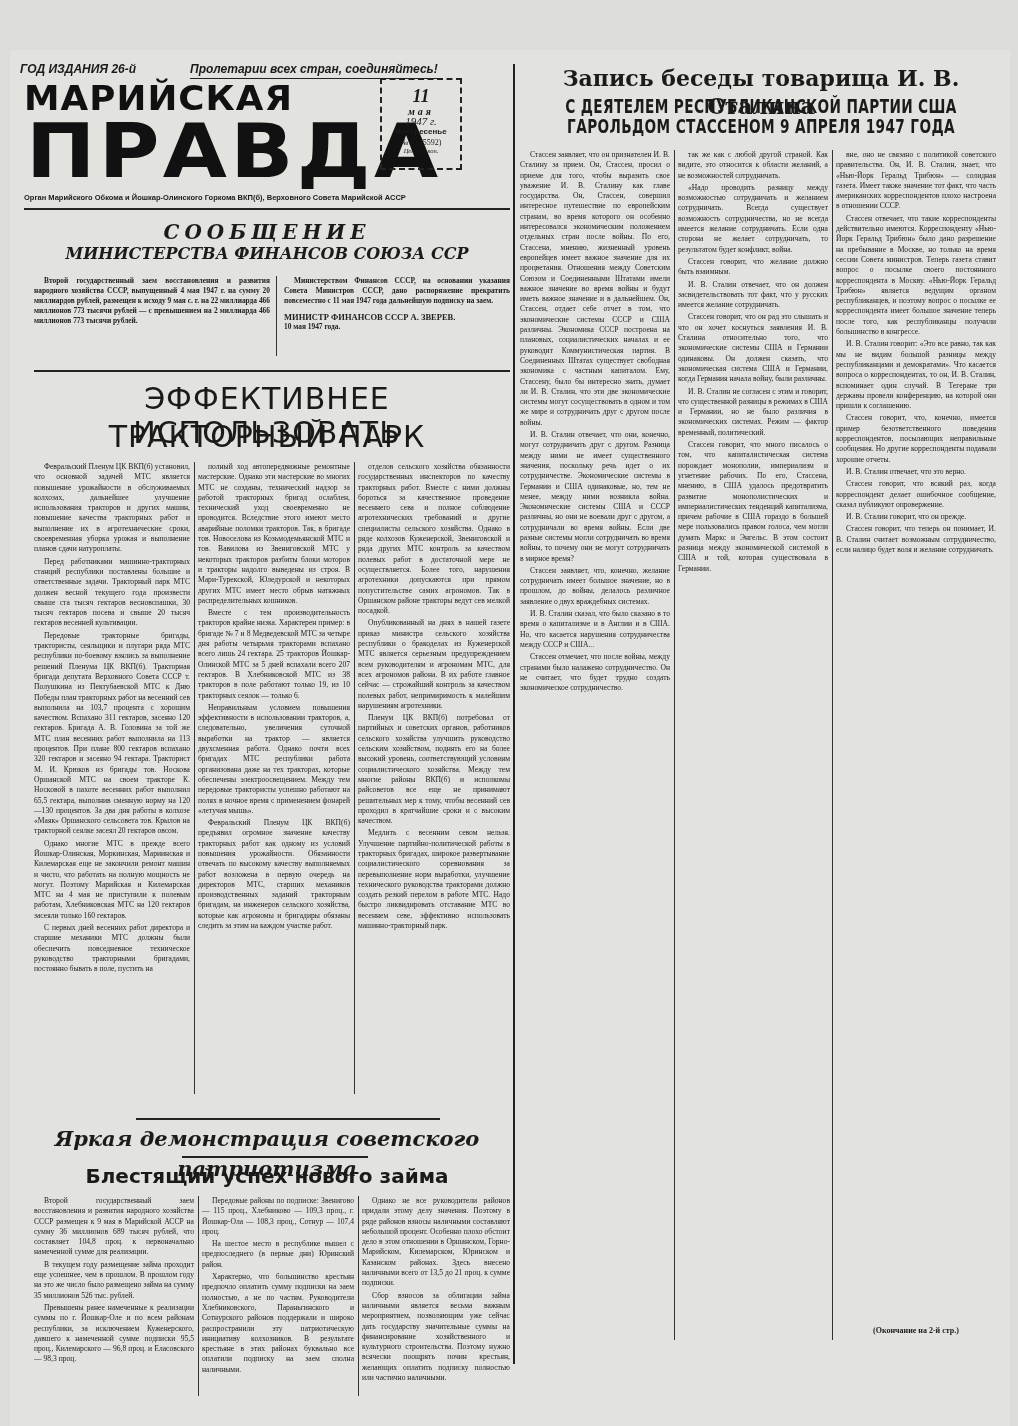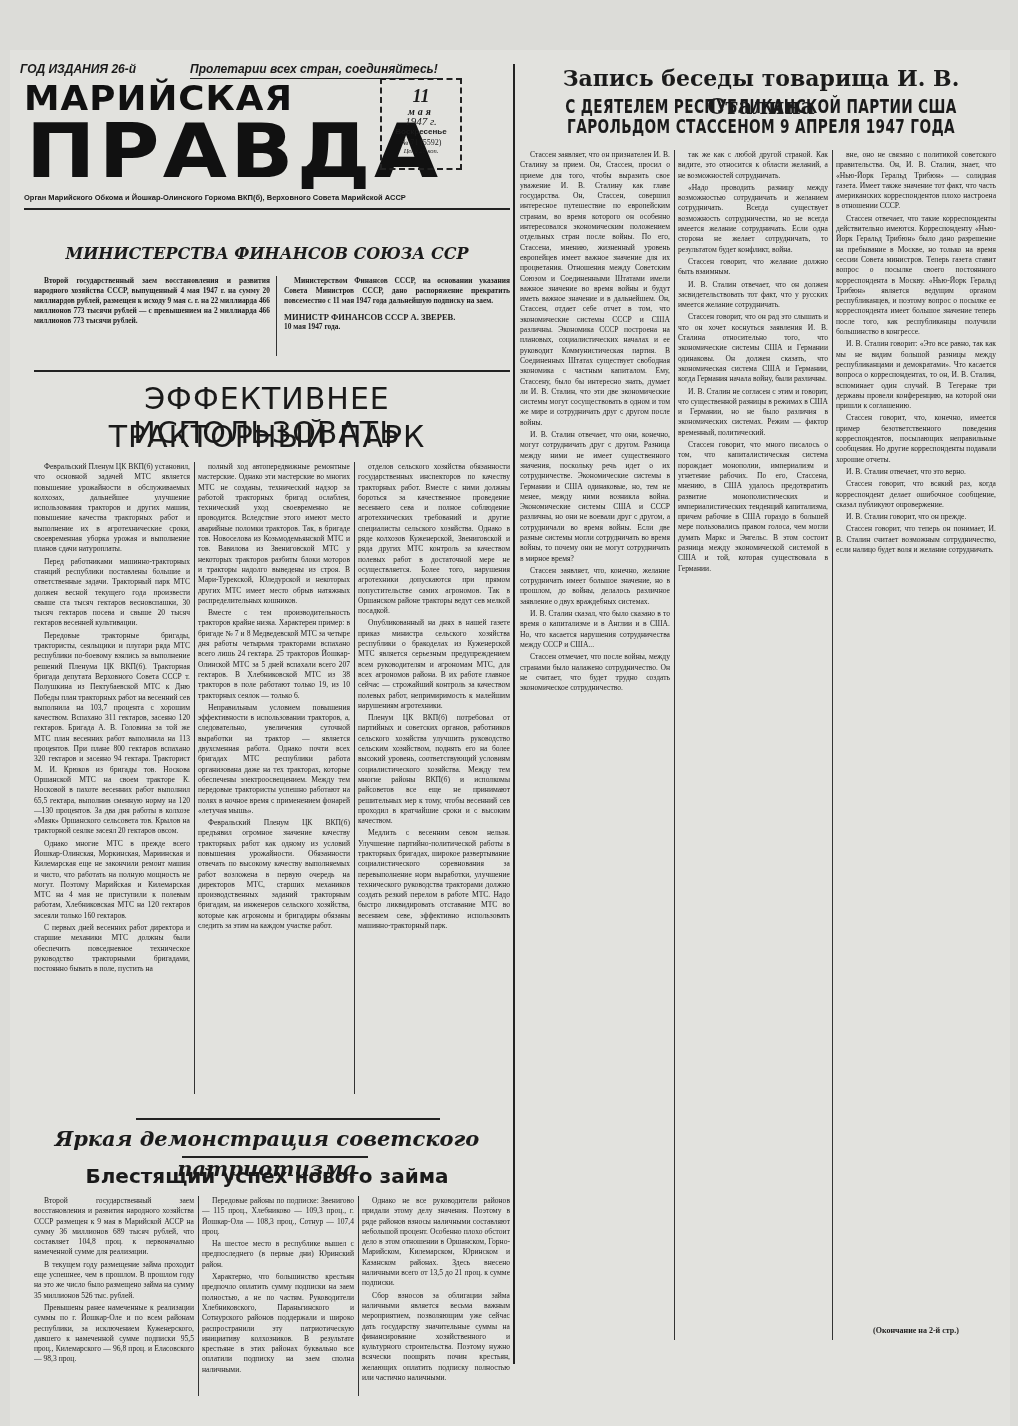--- a/index.html
+++ b/index.html
@@ -34,20 +34,21 @@
     <div style="font-size:10px;font-weight:bold;font-style:italic;letter-spacing:3px;line-height:11px;">мая</div>
     <div style="font-size:11px;font-style:italic;line-height:9px;">1947 г.</div>
     <div style="font-size:8px;font-weight:bold;font-family:'Liberation Sans',sans-serif;line-height:12px;">Воскресенье</div>
     <div style="font-size:8px;line-height:9px;">№ 71 (5592)</div>
     <div style="font-size:6.5px;font-style:italic;line-height:8px;">Цена 20 коп.</div>
   </div>
 
   <div class="abs" style="left:14px;top:143px;font-family:'Liberation Sans',sans-serif;font-size:7.5px;font-weight:bold;white-space:nowrap;">Орган Марийского Обкома и Йошкар-Олинского Горкома ВКП(б), Верховного Совета Марийской АССР</div>
   <div class="abs rule" style="left:14px;top:158px;width:486px;"></div>
 
+  <div class="abs h-italic" style="left:14px;top:170px;width:486px;font-size:20px;letter-spacing:5px;">СООБЩЕНИЕ</div>
   <div class="abs h-italic" style="left:14px;top:194px;width:486px;font-size:16px;">МИНИСТЕРСТВА ФИНАНСОВ СОЮЗА ССР</div>
 
   <div class="abs col bold" style="left:24px;top:226px;width:236px;font-size:7.4px;line-height:10px;">
       <p>Второй государственный заем восстановления и развития народного хозяйства СССР, выпущенный 4 мая 1947 г. на сумму 20 миллиардов рублей, размещен к исходу 9 мая с. г. на 22 миллиарда 466 миллионов 773 тысячи рублей — с превышением на 2 миллиарда 466 миллионов 773 тысячи рублей.</p>
     </div>
   <div class="abs vrule" style="left:266px;top:226px;height:80px;"></div>
   <div class="abs col bold" style="left:274px;top:226px;width:226px;font-size:7.4px;line-height:10px;">
     <p>Министерством Финансов СССР, на основании указания Совета Министров СССР, дано распоряжение прекратить повсеместно с 11 мая 1947 года дальнейшую подписку на заем.</p>
     <div style="margin-top:6px;text-align:left;font-size:8.5px;">МИНИСТР ФИНАНСОВ СССР А. ЗВЕРЕВ.</div>
     <div style="font-size:7.4px;">10 мая 1947 года.</div>

